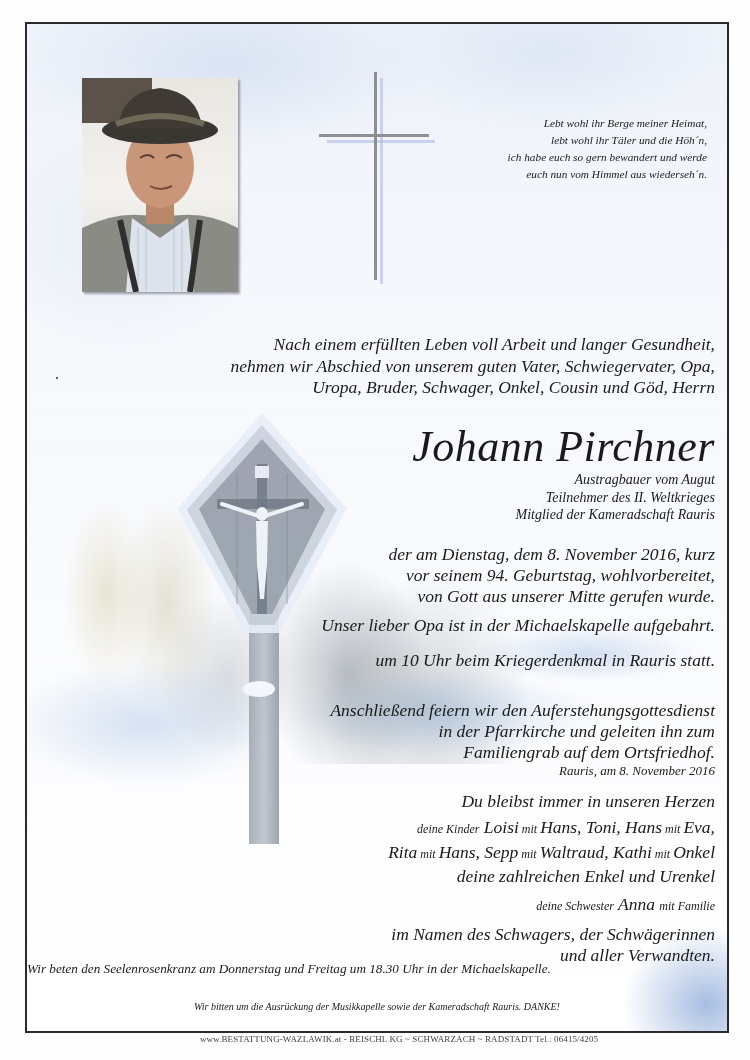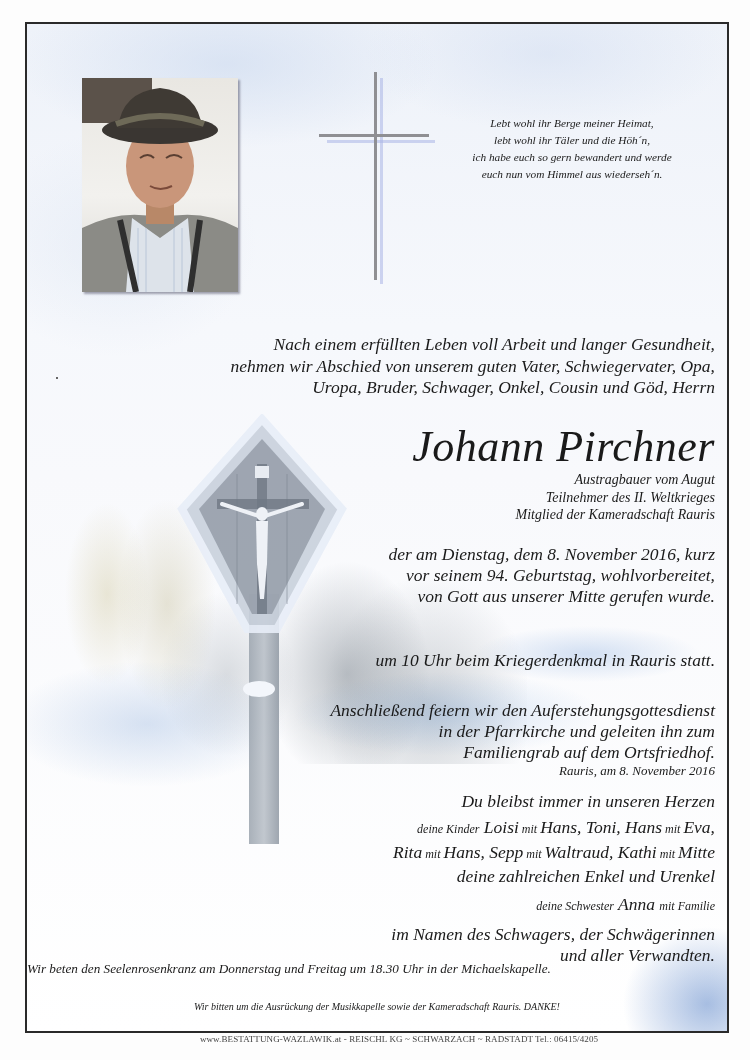--- a/index.html
+++ b/index.html
@@ -50,21 +50,21 @@
     .cross {
       position: absolute; left: 292px; top: 48px; width: 112px; height: 210px;
     }
     .cross .v { position: absolute; left: 55px; top: 0; width: 3px; height: 208px; background: #8f8f93; }
     .cross .vs { position: absolute; left: 61px; top: 6px; width: 3px; height: 206px; background: rgba(170,180,230,0.55); }
     .cross .h { position: absolute; left: 0; top: 62px; width: 110px; height: 3px; background: #8f8f93; }
     .cross .hs { position: absolute; left: 8px; top: 68px; width: 108px; height: 3px; background: rgba(170,180,230,0.55); }
 
     .poem {
       position: absolute; left: 410px; top: 91px; width: 270px;
-      text-align: center; font-style: italic; font-size: 11.3px; line-height: 17px;
+      text-align: right; font-style: italic; font-size: 11.3px; line-height: 17px;
     }
     .poem div { white-space: nowrap; }
     .right-block {
       position: absolute; right: 12px; text-align: right; font-style: italic; margin-top: 20px;
     }
     .right-block div { white-space: nowrap; }
     .intro { top: 290px; font-size: 17.5px; line-height: 21.5px; }
     .name { top: 380px; font-size: 44px; line-height: 46px; letter-spacing: 0.5px; }
     .titles { top: 427px; font-size: 14px; line-height: 17.5px; }
     .death { top: 500px; font-size: 17.5px; line-height: 21px; }
@@ -190,20 +190,23 @@
     <div>Teilnehmer des II. Weltkrieges</div>
     <div>Mitglied der Kameradschaft Rauris</div>
   </div>
 
   <div class="right-block death">
     <div>der am Dienstag, dem 8. November 2016, kurz</div>
     <div>vor seinem 94. Geburtstag, wohlvorbereitet,</div>
     <div>von Gott aus unserer Mitte gerufen wurde.</div>
   </div>
 
+  <div class="right-block p1">
+    <div>Unser lieber Opa ist in der Michaelskapelle aufgebahrt.</div>
+  </div>
 
   <div class="right-block p2">
     <div>um 10 Uhr beim Kriegerdenkmal in Rauris statt.</div>
   </div>
 
   <div class="right-block p3">
     <div>Anschließend feiern wir den Auferstehungsgottesdienst</div>
     <div>in der Pfarrkirche und geleiten ihn zum</div>
     <div>Familiengrab auf dem Ortsfriedhof.</div>
   </div>
@@ -214,21 +217,21 @@
 
   <div class="right-block heart">
     <div>Du bleibst immer in unseren Herzen</div>
   </div>
 
   <div class="right-block kids">
     <div>
       <span class="sm">deine Kinder</span>
       <span id="kids1"><span>Loisi</span><span class="sm"> mit </span><span>Hans, Toni, Hans</span><span class="sm"> mit </span><span>Eva,</span></span>
     </div>
-    <div id="kids2"><span>Rita</span><span class="sm"> mit </span><span>Hans, Sepp</span><span class="sm"> mit </span><span>Waltraud, Kathi</span><span class="sm"> mit </span><span>Mitte</span></div>
+    <div id="kids2"><span>Rita</span><span class="sm"> mit </span><span>Hans, Sepp</span><span class="sm"> mit </span><span>Waltraud, Kathi</span><span class="sm"> mit </span><span>Onkel</span></div>
   </div>
 
   <div class="right-block grand">
     <div>deine zahlreichen Enkel und Urenkel</div>
   </div>
 
   <div class="right-block sister">
     <div>
       <span class="sm">deine Schwester</span>
       <span>Anna</span>

